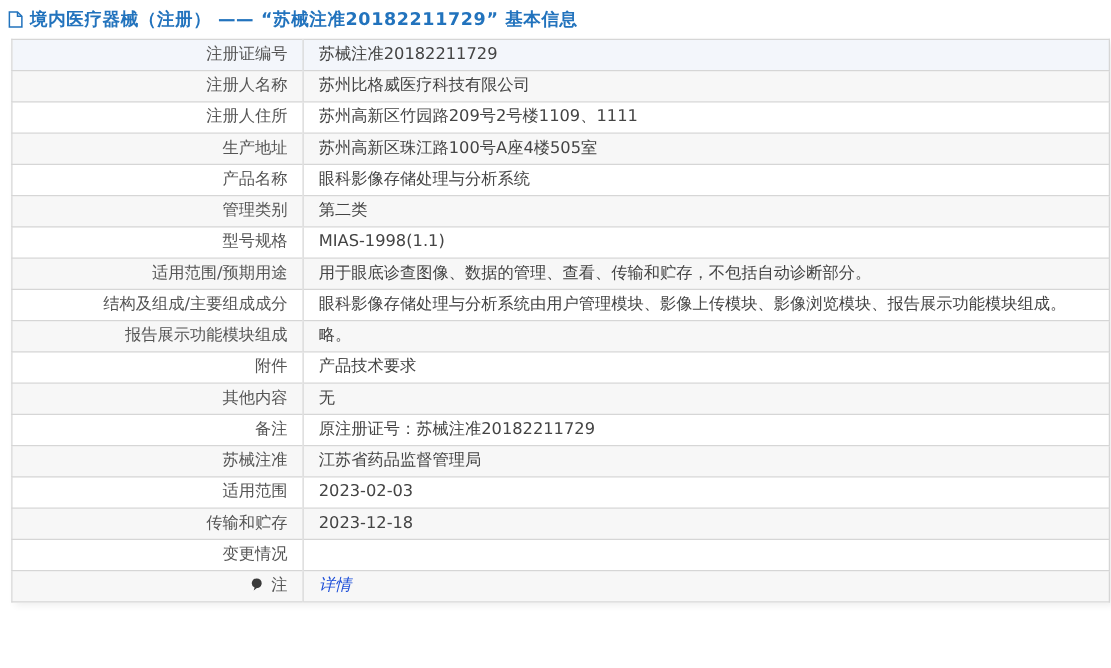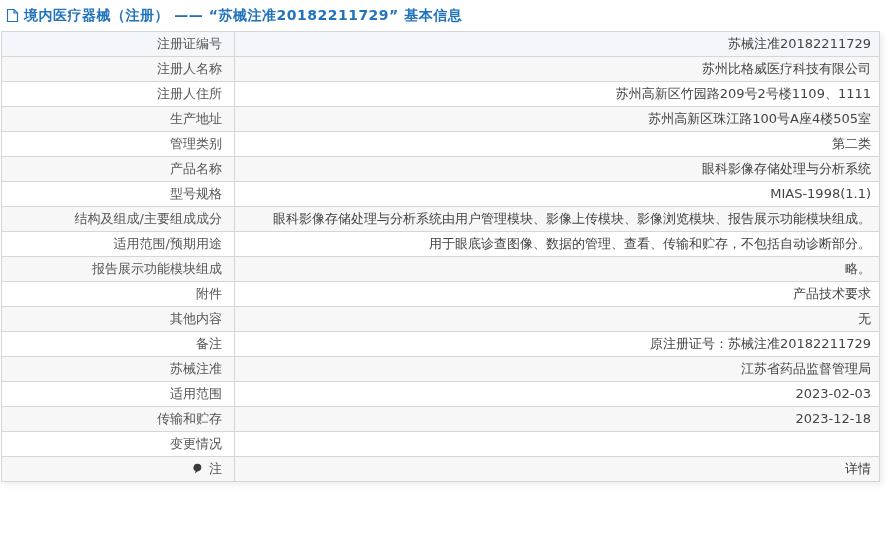--- a/index.html
+++ b/index.html
@@ -24,61 +24,62 @@
     color: #2273bd;
     font-size: 14px;
     font-weight: bold;
     letter-spacing: 0.5px;
     white-space: nowrap;
   }
   table.info-table {
     border-collapse: collapse;
     table-layout: fixed;
     width: 879px;
-    margin-left: 1px;
+    margin-left: 9px;
     box-shadow: 3px 3px 6px rgba(0,0,0,0.07);
     background: #ffffff;
   }
   table.info-table, table.info-table tr {
     border: 1px solid #d6d6d6;
   }
   table.info-table th {
     width: 233px;
     text-align: right;
     font-weight: normal;
     color: #555555;
     font-size: 13px;
     border-right: 1px solid #d6d6d6;
     padding: 0 12px 0 4px;
     height: 25px;
     line-height: 1.2;
     white-space: nowrap;
   }
   table.info-table td {
-    text-align: right;
+    text-align: left;
     color: #444444;
     font-size: 13px;
     padding: 0 8px 0 12px;
     height: 25px;
     line-height: 1.2;
     white-space: nowrap;
     overflow: hidden;
   }
   tbody tr:nth-child(even) { background: #f7f7f7; }
   tbody tr:nth-child(odd)  { background: #ffffff; }
   tbody tr:first-child     { background: #f3f6fb; }
   .note-icon {
     display: inline-block;
     vertical-align: -1px;
     margin-right: 2px;
   }
   a.detail-link {
-    color: #404040;
+    color: #1d4ed8;
     text-decoration: none;
     cursor: pointer;
+    font-style: italic;
   }
 </style>
 </head>
 <body>
 
 <div class="page-header">
   <span class="doc-icon">
     <svg width="13" height="15" viewBox="0 0 13 15">
       <path d="M1.5 1.5 H8 L11.5 5 V13.5 H1.5 Z" fill="none" stroke="#2273bd" stroke-width="1.2"></path>
       <path d="M8 1.5 V5 H11.5" fill="none" stroke="#2273bd" stroke-width="1.2"></path>
@@ -113,51 +114,51 @@
       <tr>
     <th>
       
       <span>生产地址</span>
     </th>
     <td>苏州高新区珠江路100号A座4楼505室</td>
   </tr>
       <tr>
     <th>
       
+      <span>产品名称</span>
+    </th>
+    <td>眼科影像存储处理与分析系统</td>
+  </tr>
+      <tr>
+    <th>
+      
       <span>管理类别</span>
     </th>
     <td>第二类</td>
   </tr>
       <tr>
     <th>
       
-      <span>产品名称</span>
-    </th>
-    <td>眼科影像存储处理与分析系统</td>
-  </tr>
-      <tr>
-    <th>
-      
       <span>型号规格</span>
     </th>
     <td>MIAS-1998(1.1)</td>
   </tr>
       <tr>
     <th>
       
+      <span>适用范围/预期用途</span>
+    </th>
+    <td>用于眼底诊查图像、数据的管理、查看、传输和贮存，不包括自动诊断部分。</td>
+  </tr>
+      <tr>
+    <th>
+      
       <span>结构及组成/主要组成成分</span>
     </th>
     <td>眼科影像存储处理与分析系统由用户管理模块、影像上传模块、影像浏览模块、报告展示功能模块组成。</td>
-  </tr>
-      <tr>
-    <th>
-      
-      <span>适用范围/预期用途</span>
-    </th>
-    <td>用于眼底诊查图像、数据的管理、查看、传输和贮存，不包括自动诊断部分。</td>
   </tr>
       <tr>
     <th>
       
       <span>报告展示功能模块组成</span>
     </th>
     <td>略。</td>
   </tr>
       <tr>
     <th>

